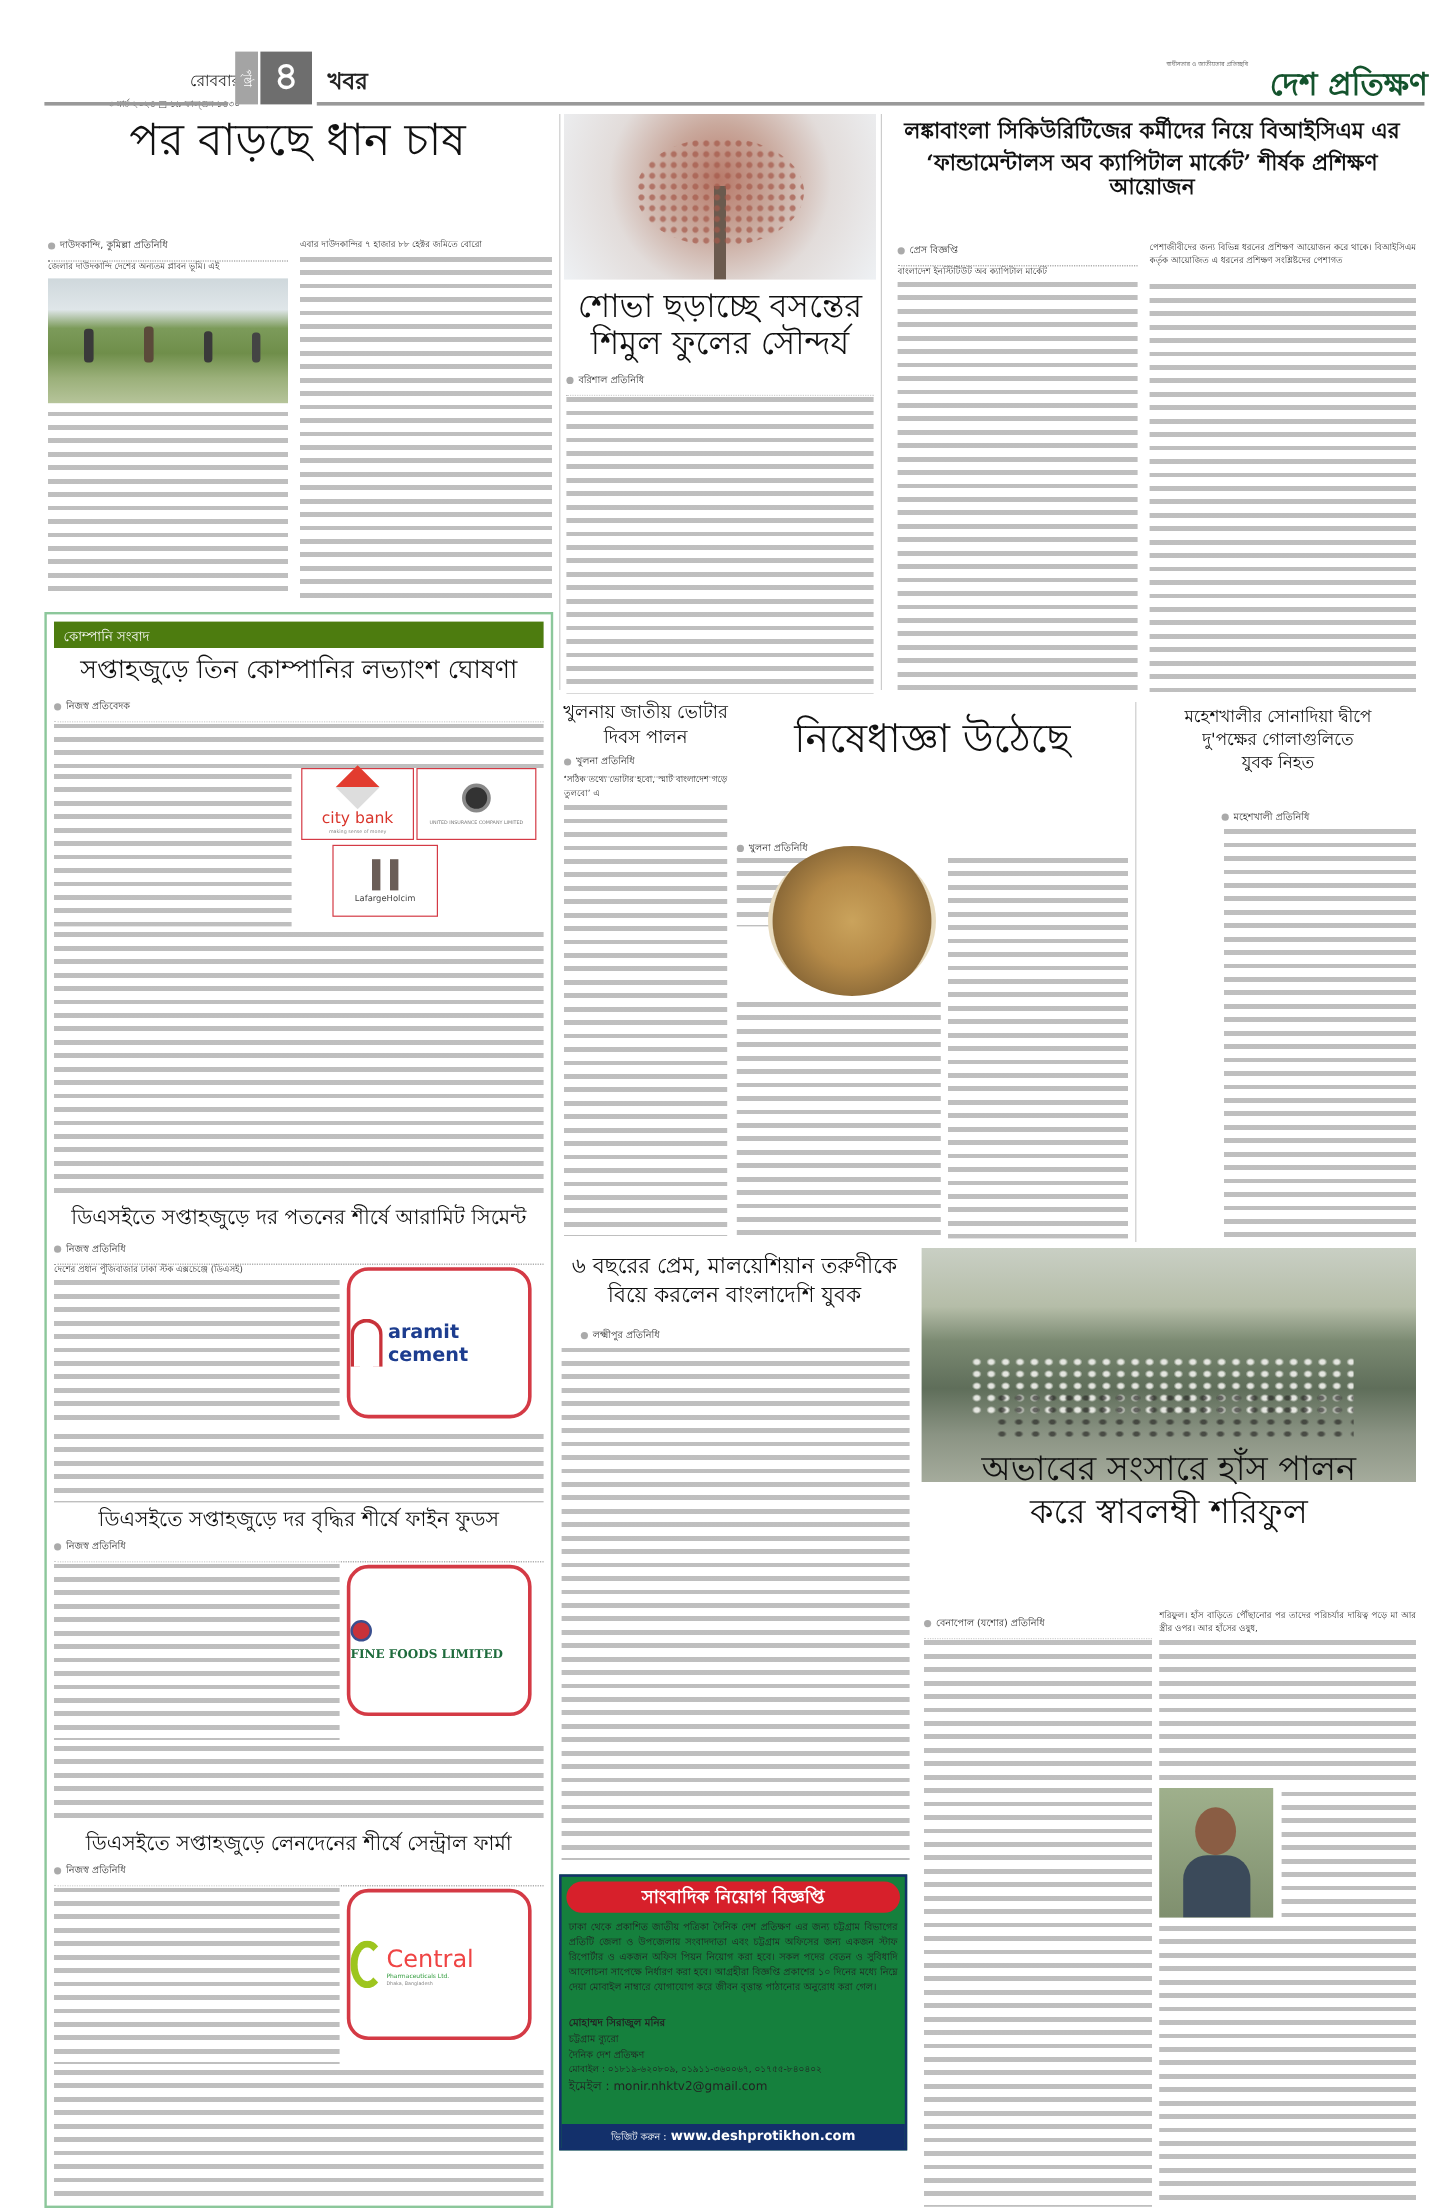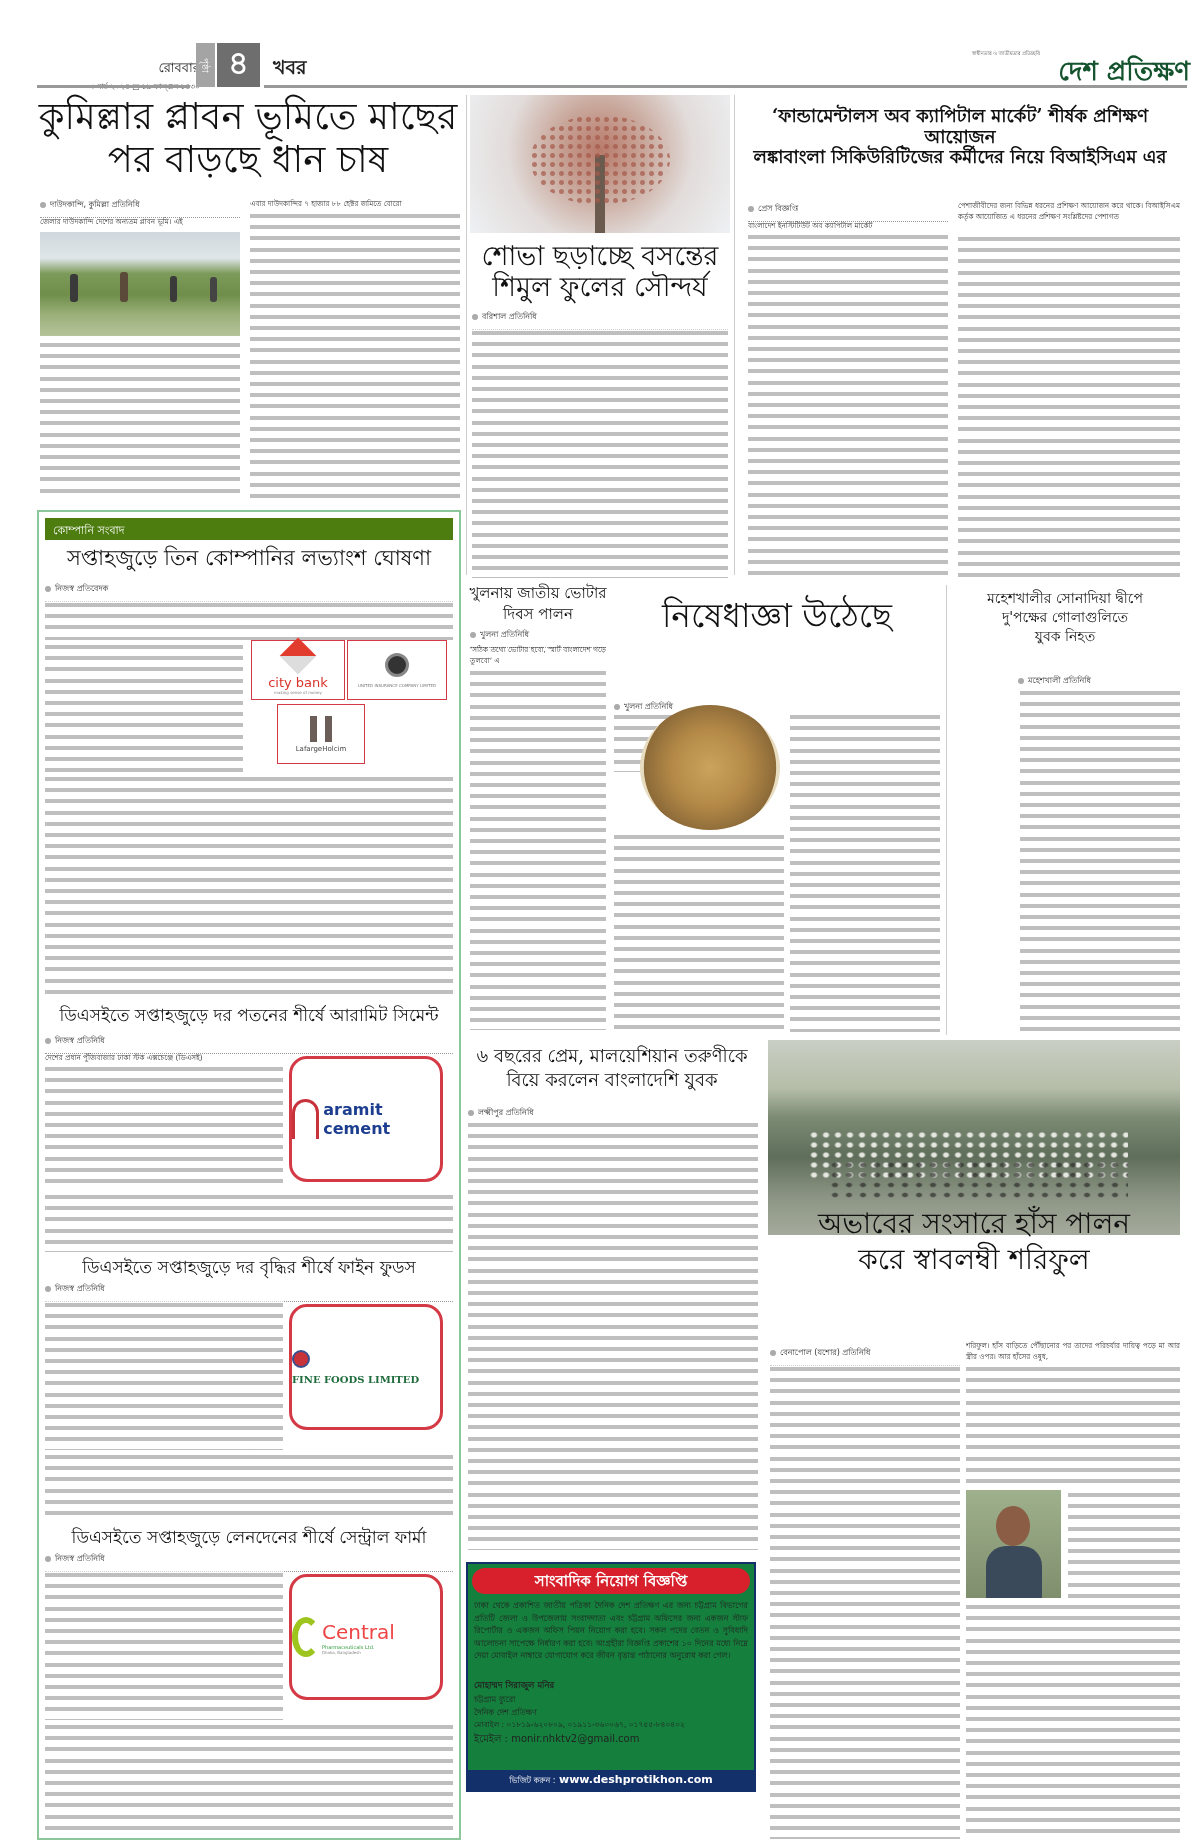--- a/index.html
+++ b/index.html
@@ -33,21 +33,20 @@
   <div class="abs" style="left:37px;top:85px;width:153px;height:3px;background:#999;"></div>
   <div class="abs" style="left:264px;top:85px;width:923px;height:3px;background:#999;"></div>
   <div class="abs" style="left:940px;top:50px;width:250px;text-align:right;">
     <div style="font-size:5px;color:#555;padding-right:150px;">স্বাধীনতার ও জাতীয়তার প্রতিচ্ছবি</div>
     <div style="font-family:'DejaVu Serif',serif;font-size:26px;font-weight:bold;color:#14532d;line-height:1;">দেশ প্রতিক্ষণ</div>
   </div>
 </header>
 
 <article>
   <div class="abs hl" style="left:34px;top:96px;width:428px;font-size:37px;">
-    <div>কুমিল্লার প্লাবন ভূমিতে মাছের</div>
     <div>পর বাড়ছে ধান চাষ</div>
   </div>
   <div class="abs byline dots" style="left:40px;top:198px;width:200px;padding-bottom:6px;">
       <span>দাউদকান্দি, কুমিল্লা প্রতিনিধি</span>
     </div>
   <div class="abs txt" style="left:40px;top:216px;width:200px;height:12px;">জেলার দাউদকান্দি দেশের অন্যতম প্লাবন ভূমি। এই</div>
   <div class="abs photo" style="left:40px;top:232px;width:200px;height:104px;background:linear-gradient(180deg,#cfd8dc 0%,#dfe6e9 25%,#7c9b5a 40%,#6f8e4a 60%,#9bb07a 80%,#b6c49a 100%);">
     <div style="position:absolute;left:30px;top:42px;width:8px;height:28px;background:#3a3a3a;border-radius:3px;"></div>
     <div style="position:absolute;left:80px;top:40px;width:8px;height:30px;background:#5b4a3a;border-radius:3px;"></div>
     <div style="position:absolute;left:130px;top:44px;width:7px;height:26px;background:#3a3a3a;border-radius:3px;"></div>
@@ -72,22 +71,22 @@
   <div class="abs byline dots" style="left:472px;top:310px;width:256px;padding-bottom:6px;">
       <span>বরিশাল প্রতিনিধি</span>
     </div>
   <div class="abs txt lines" style="left:472px;top:328px;width:256px;height:250px;"></div>
 </article>
 
 <div class="abs vr" style="left:734px;top:95px;height:480px;"></div>
 
 <article>
   <div class="abs hl" style="left:740px;top:100px;width:440px;font-size:18px;font-weight:bold;">
+    <div>লঙ্কাবাংলা সিকিউরিটিজের কর্মীদের নিয়ে বিআইসিএম এর</div>
     <div style="margin-top:6px;">‘ফান্ডামেন্টালস অব ক্যাপিটাল মার্কেট’ শীর্ষক প্রশিক্ষণ আয়োজন</div>
-    <div>লঙ্কাবাংলা সিকিউরিটিজের কর্মীদের নিয়ে বিআইসিএম এর</div>
   </div>
   <div class="abs byline dots" style="left:748px;top:202px;width:200px;padding-bottom:6px;">
       <span>প্রেস বিজ্ঞপ্তি</span>
     </div>
   <div class="abs txt" style="left:748px;top:220px;width:200px;height:12px;">বাংলাদেশ ইনস্টিটিউট অব ক্যাপিটাল মার্কেট</div>
   <div class="abs txt lines" style="left:748px;top:232px;width:200px;height:345px;"></div>
   <div class="abs txt" style="left:958px;top:200px;width:222px;height:34px;">পেশাজীবীদের জন্য বিভিন্ন ধরনের প্রশিক্ষণ আয়োজন করে থাকে। বিআইসিএম কর্তৃক আয়োজিত এ ধরনের প্রশিক্ষণ সংশ্লিষ্টদের পেশাগত</div>
   <div class="abs txt lines" style="left:958px;top:234px;width:222px;height:343px;"></div>
 </article>
 
@@ -197,21 +196,21 @@
       <span>মহেশখালী প্রতিনিধি</span>
     </div>
   <div class="abs txt lines" style="left:1020px;top:688px;width:160px;height:344px;"></div>
 </article>
 
 <article>
   <div class="abs hl" style="left:462px;top:1046px;width:300px;font-size:18px;">
     <div>৬ বছরের প্রেম, মালয়েশিয়ান তরুণীকে</div>
     <div style="margin-top:3px;">বিয়ে করলেন বাংলাদেশি যুবক</div>
   </div>
-  <div class="abs byline" style="left:468px;top:1106px;width:290px;">
+  <div class="abs byline" style="left:484px;top:1106px;width:290px;">
       <span>লক্ষ্মীপুর প্রতিনিধি</span>
     </div>
   <div class="abs txt lines" style="left:468px;top:1120px;width:290px;height:430px;"></div>
 </article>
 
 <article>
   <div class="abs photo" style="left:768px;top:1040px;width:412px;height:195px;background:linear-gradient(180deg,#c9cfc4 0%,#b5bda8 25%,#7b8a72 40%,#5f6e5a 60%,#8b9484 80%,#a5ab9c 100%);">
     <div style="position:absolute;left:40px;top:90px;width:320px;height:50px;background:radial-gradient(ellipse,#f2f2ee 2px,transparent 4px) 0 0/12px 10px;opacity:.9;"></div>
     <div style="position:absolute;left:60px;top:120px;width:300px;height:40px;background:radial-gradient(ellipse,#2d2d2a 2px,transparent 4px) 0 0/14px 10px;opacity:.7;"></div>
   </div>

